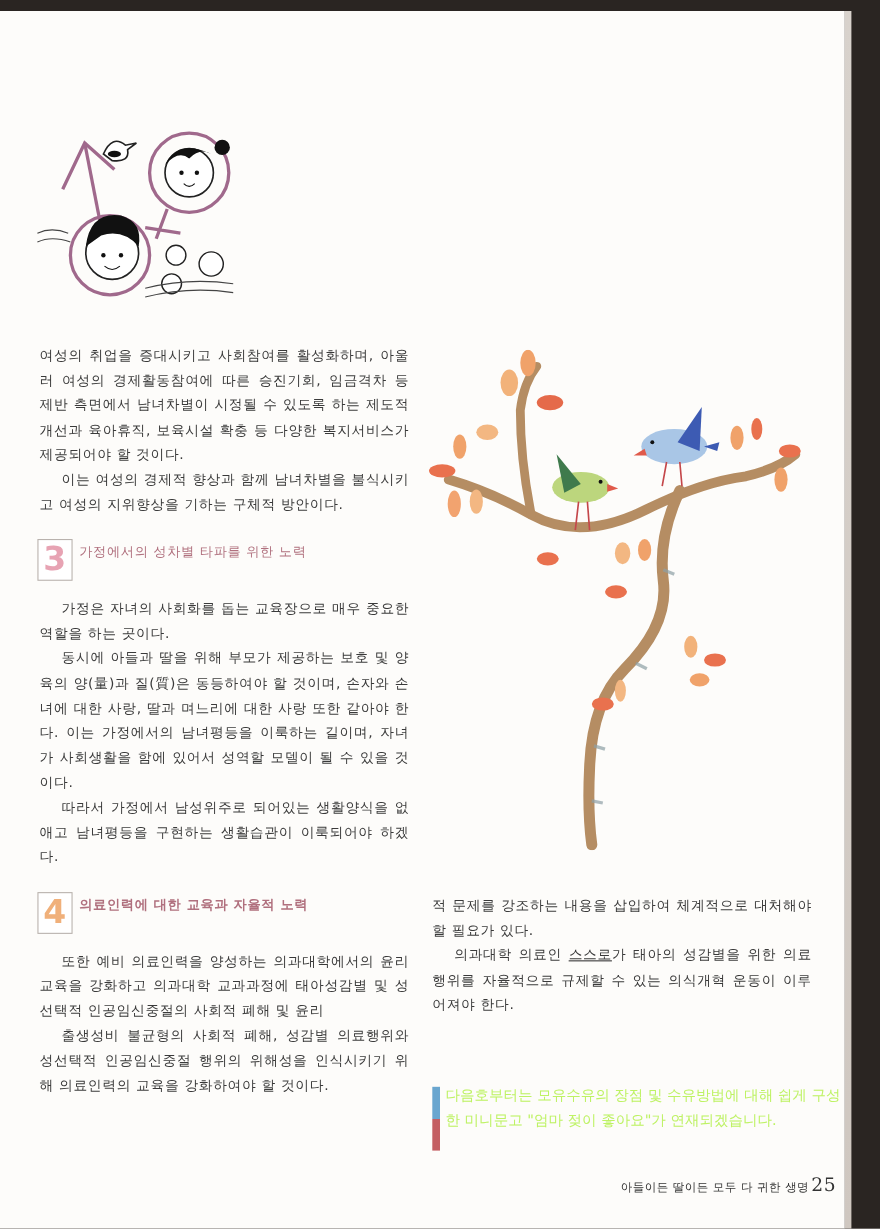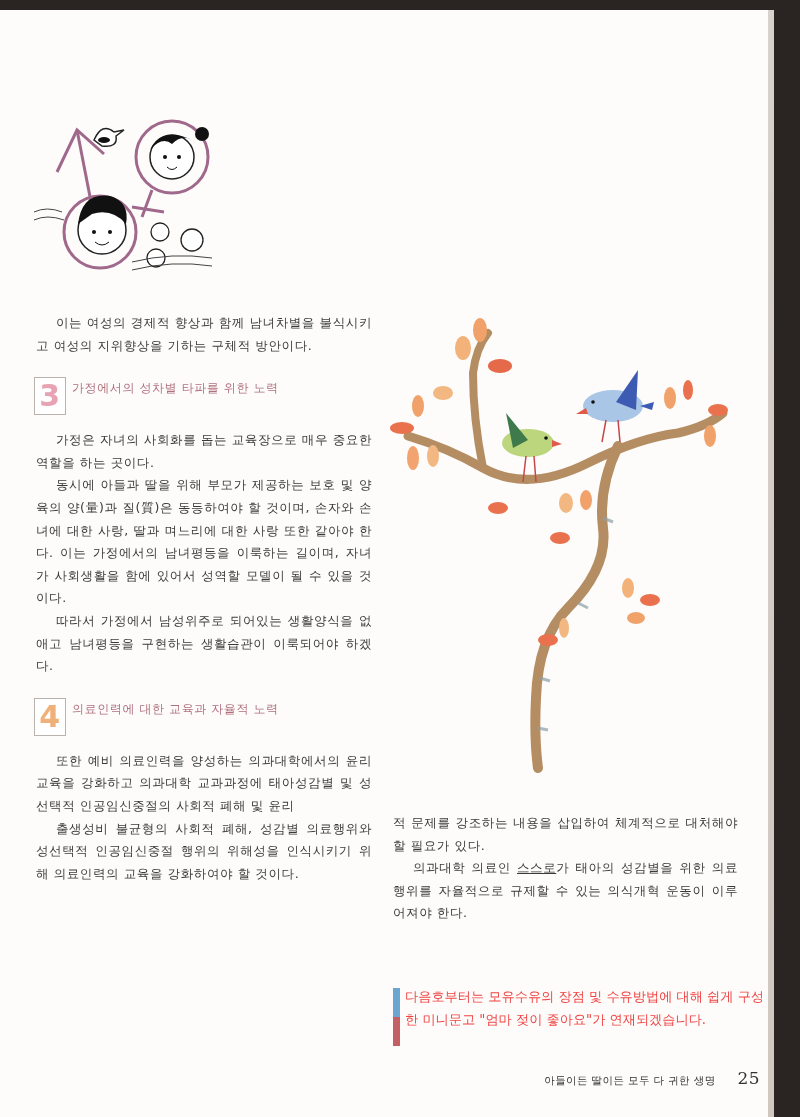--- a/index.html
+++ b/index.html
@@ -21,30 +21,30 @@
   .left-col { left:36px; width:336px; }
   .heading { position:relative; height:44px; margin:8px 0 8px -2px; }
   .numbox {
     position:absolute; left:0; top:0; width:30px; height:36px;
     border:1px solid #b9b2ad; background:#fff;
     font-family:"DejaVu Sans", sans-serif; font-weight:bold; font-size:30px; line-height:36px; text-align:center;
   }
   .num3 { color:#e7a3b3; }
   .num4 { color:#f0b07a; }
   .heading-text { position:absolute; left:38px; top:0; font-size:12px; color:#b0707e; letter-spacing:0.6px;text-align:center; }
-  .heading-text.h4 { color:#b0707e; }
+  .heading-text.h4 { color:#b0707e;font-weight:bold; }
   .right-col { left:393px; width:345px; top:812px; }
   .notice {
     position:absolute; left:393px; top:986px; width:370px;
-    font-size:13.2px; line-height:22.5px; color:#ef4444; padding-left:12px;
+    font-size:13.2px; line-height:22.5px; color:#bef264; padding-left:12px;
   }
   .notice-bar { position:absolute; left:0; top:2px; width:7px; height:58px;
     background:linear-gradient(#6aa6cf 0%, #6aa6cf 50%, #c45f63 50%, #c45f63 100%); }
   .footer { position:absolute; right:40px; top:1068px; font-size:10.5px; color:#333; letter-spacing:0.4px; }
-  .footer .pn { font-family:"DejaVu Serif", serif; font-size:17px; margin-left:22px; }
+  .footer .pn { font-family:"DejaVu Serif", serif; font-size:17px; margin-left:2px; }
   .underline { text-decoration:underline; }
   .illus { position:absolute; }
 </style>
 </head>
 <body>
 
 <div class="page"></div>
 <div class="right-edge"></div>
 
 <svg class="illus" style="left:32px;top:112px" width="185" height="175" viewBox="0 0 185 175">
@@ -135,20 +135,21 @@
     <ellipse cx="225" cy="88" rx="30" ry="16" fill="#a9c6e6"></ellipse>
     <path d="M228 84 L250 52 L248 92Z" fill="#3d5bb3"></path>
     <path d="M198 90 l-10 6 l12 0z" fill="#e05a4a"></path>
     <circle cx="205" cy="84" r="1.8" fill="#111"></circle>
     <path d="M218 102 l-4 22 M230 102 l2 22" stroke="#c4474a" stroke-width="1.5"></path>
     <path d="M252 88 l14 -4 l-2 8z" fill="#3d5bb3"></path>
   </g>
 </svg>
 
 <div class="col left-col" style="top:312px;">
+  <p>여성의 취업을 증대시키고 사회참여를 활성화하며, 아울러 여성의 경제활동참여에 따른 승진기회, 임금격차 등 제반 측면에서 남녀차별이 시정될 수 있도록 하는 제도적 개선과 육아휴직, 보육시설 확충 등 다양한 복지서비스가 제공되어야 할 것이다.</p>
   <p class="ind">이는 여성의 경제적 향상과 함께 남녀차별을 불식시키고 여성의 지위향상을 기하는 구체적 방안이다.</p>
 
   <div class="heading" style="margin-top:20px;">
     <div class="numbox num3">3</div>
     <div class="heading-text">가정에서의 성차별 타파를 위한 노력</div>
   </div>
   <p class="ind">가정은 자녀의 사회화를 돕는 교육장으로 매우 중요한 역할을 하는 곳이다.</p>
   <p class="ind">동시에 아들과 딸을 위해 부모가 제공하는 보호 및 양육의 양(量)과 질(質)은 동등하여야 할 것이며, 손자와 손녀에 대한 사랑, 딸과 며느리에 대한 사랑 또한 같아야 한다. 이는 가정에서의 남녀평등을 이룩하는 길이며, 자녀가 사회생활을 함에 있어서 성역할 모델이 될 수 있을 것이다.</p>
   <p class="ind">따라서 가정에서 남성위주로 되어있는 생활양식을 없애고 남녀평등을 구현하는 생활습관이 이룩되어야 하겠다.</p>
 

